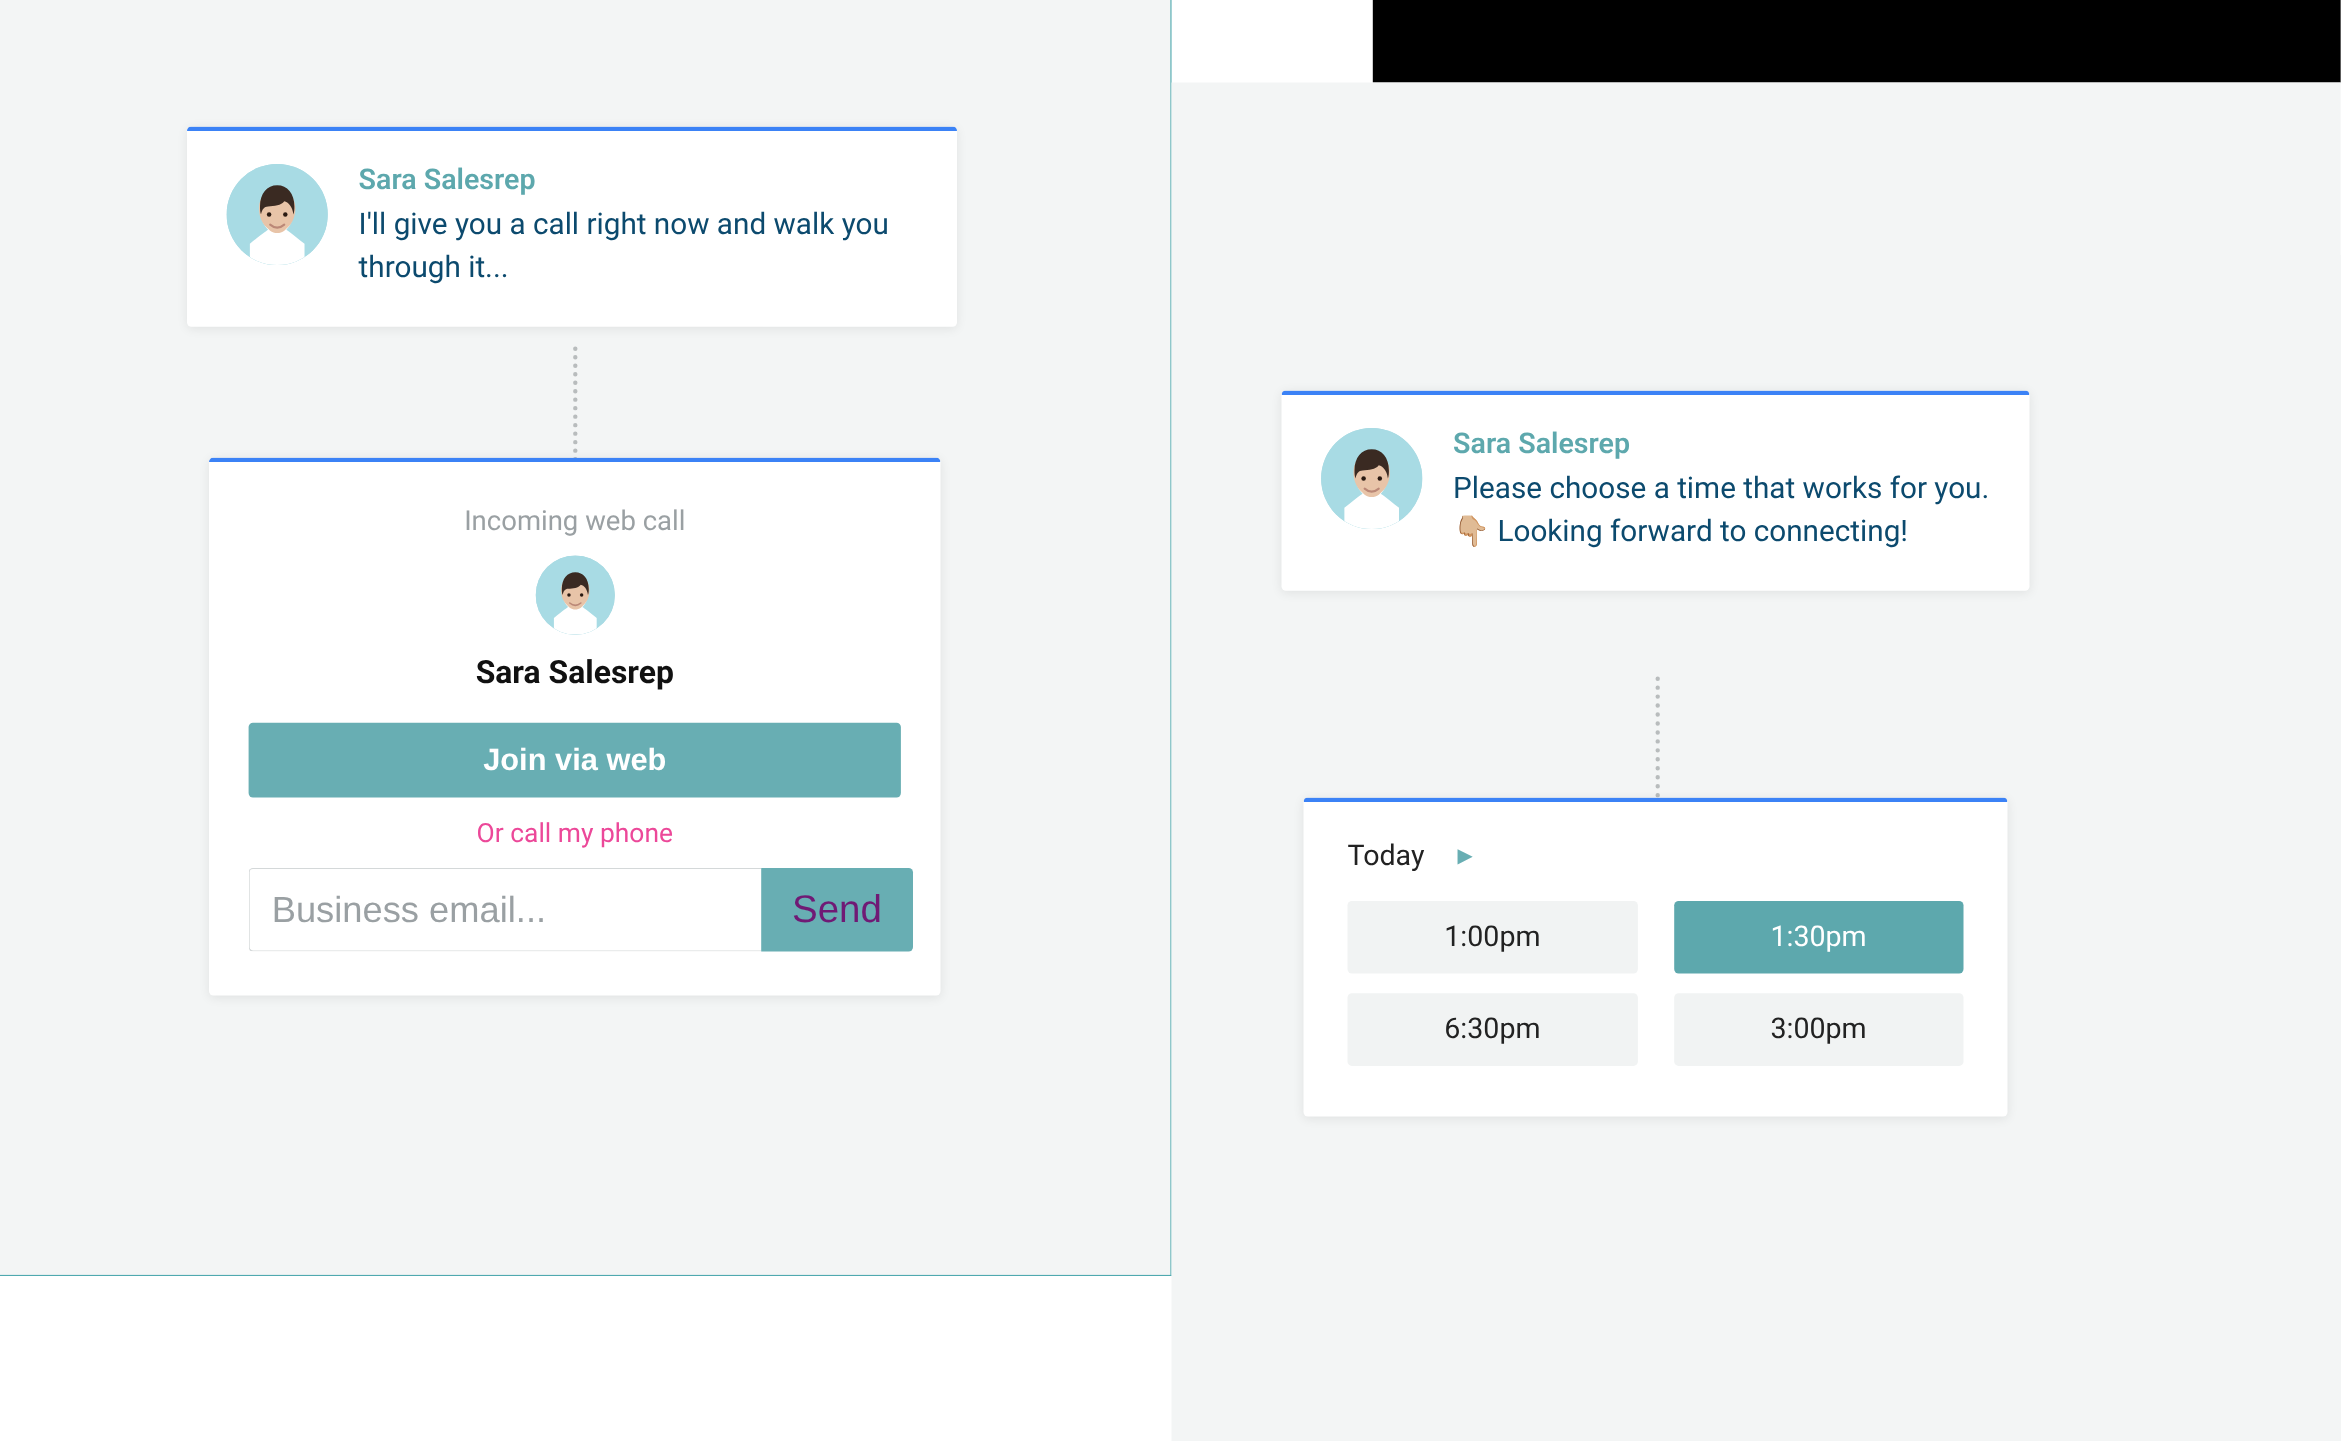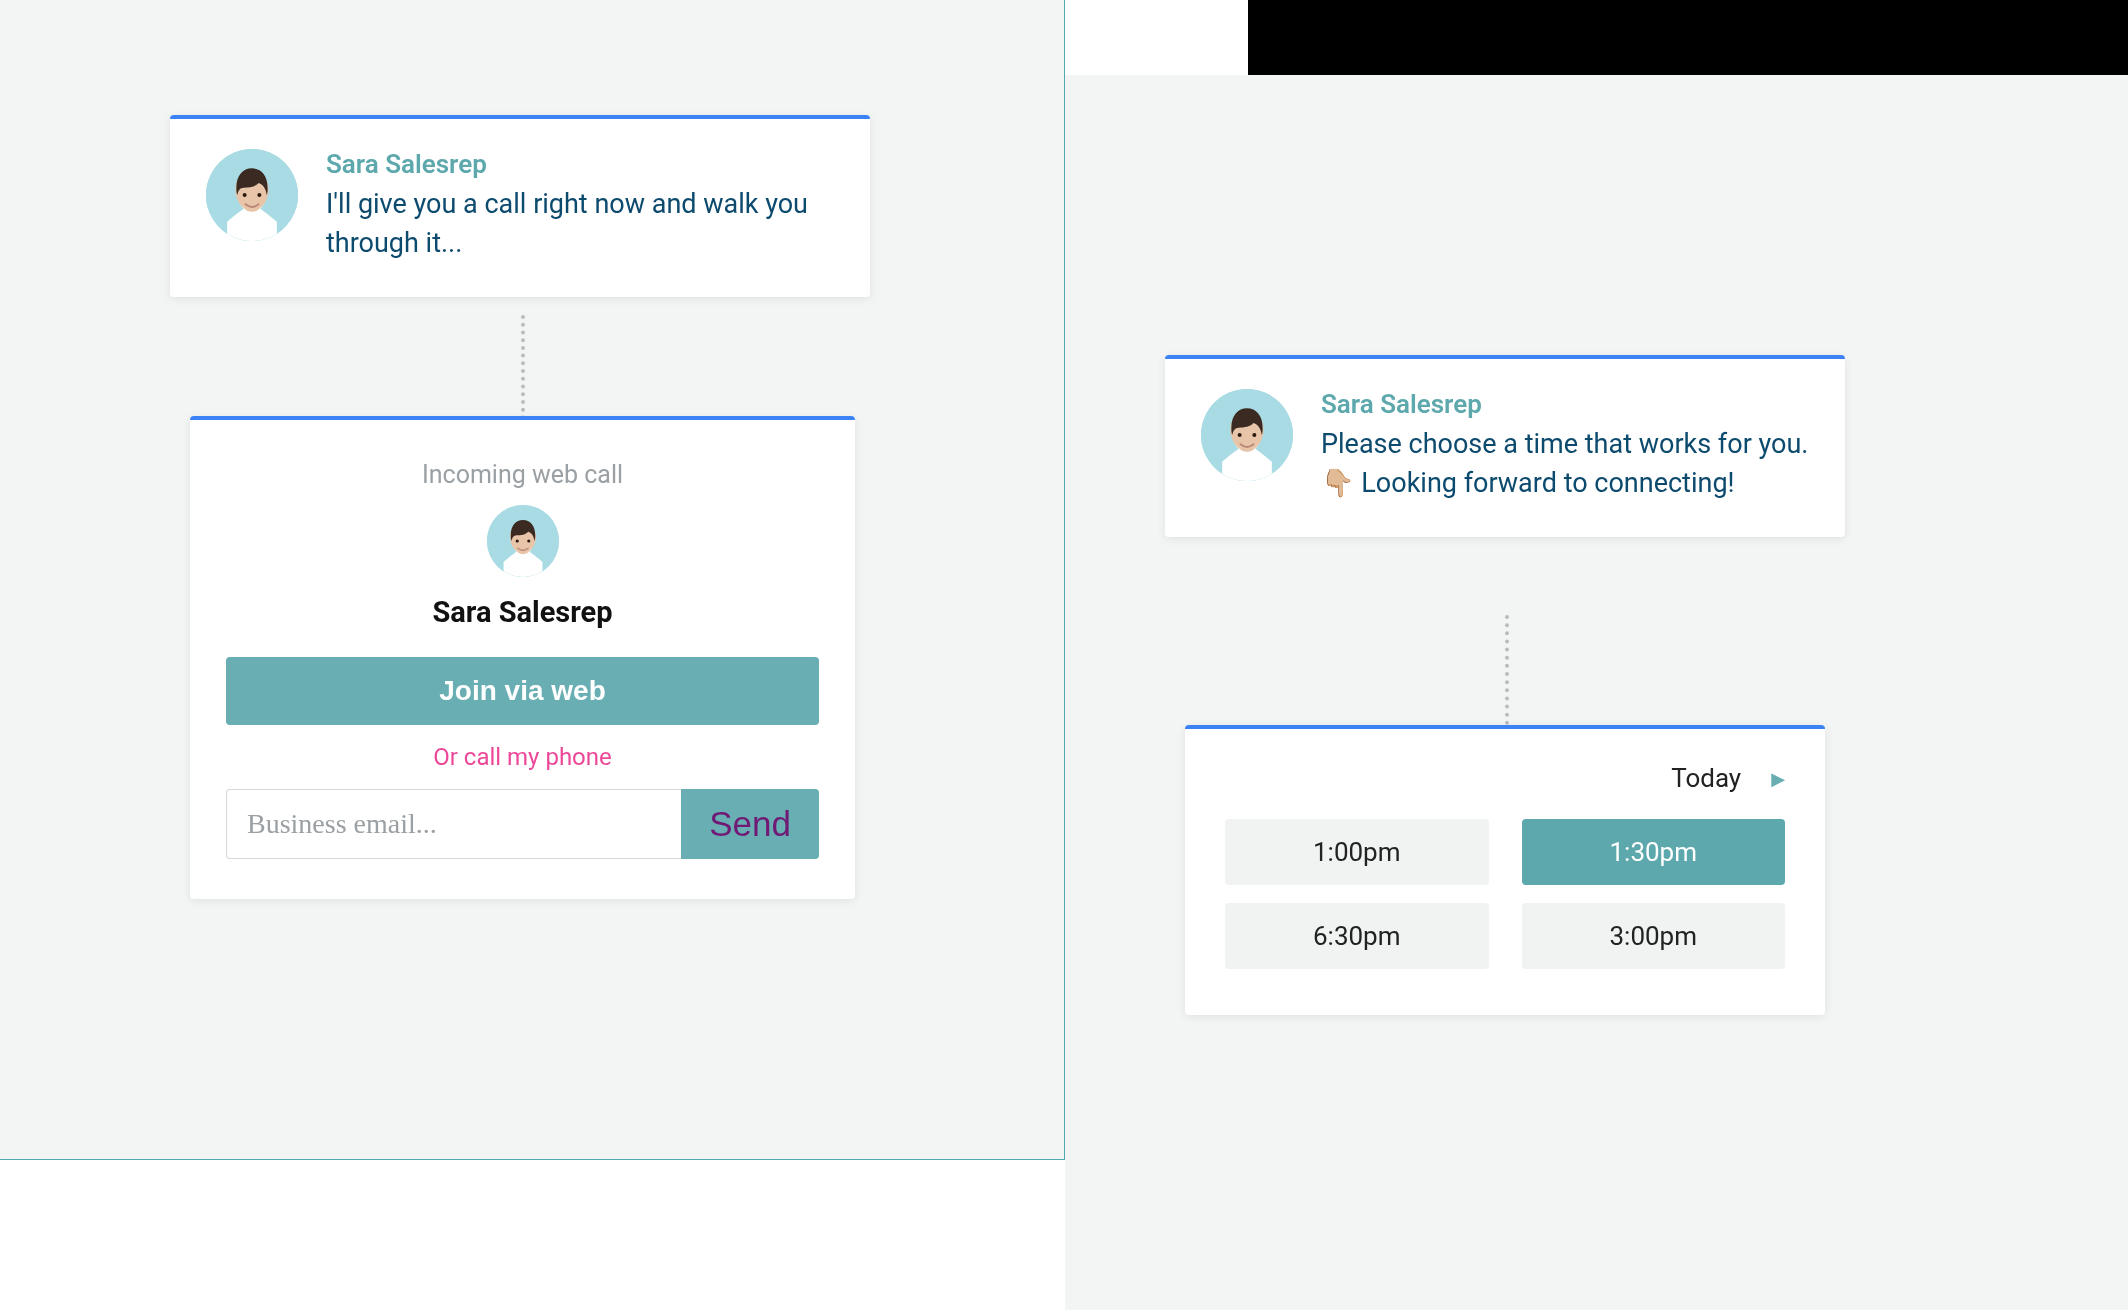--- a/index.html
+++ b/index.html
@@ -135,23 +135,22 @@
   .input-row {
     display: flex;
     width: 100%;
   }
   .input-row input {
     flex: 1;
     border: 1px solid #d4d8d9;
     border-right: none;
     border-radius: 4px 0 0 4px;
     padding: 18px 20px;
-    font-size: 28px;
+    font-size: 33px;
     color: #444;
-    font-family: Liberation Serif, serif;
   }
   .input-row input::placeholder { color: #9aa0a3; }
   .input-row button {
     background: #68aeb3;
     color: #701a75;
     border: none;
     border-radius: 0 4px 4px 0;
     padding: 0 28px;
     font-size: 35px;
     cursor: pointer;
@@ -169,21 +168,21 @@
   }
   .sched-card {
     top: 650px;
     left: 120px;
     width: 640px;
     padding: 34px 40px 46px 40px;
   }
   .sched-header {
     display: flex;
     align-items: center;
-    justify-content: flex-end;
+    justify-content: flex-start;
     gap: 30px;
     margin-bottom: 26px;
   }
   .sched-today {
     font-size: 26px;
     color: #222;
   }
   .sched-arrow {
     color: #68aeb3;
     font-size: 18px;

